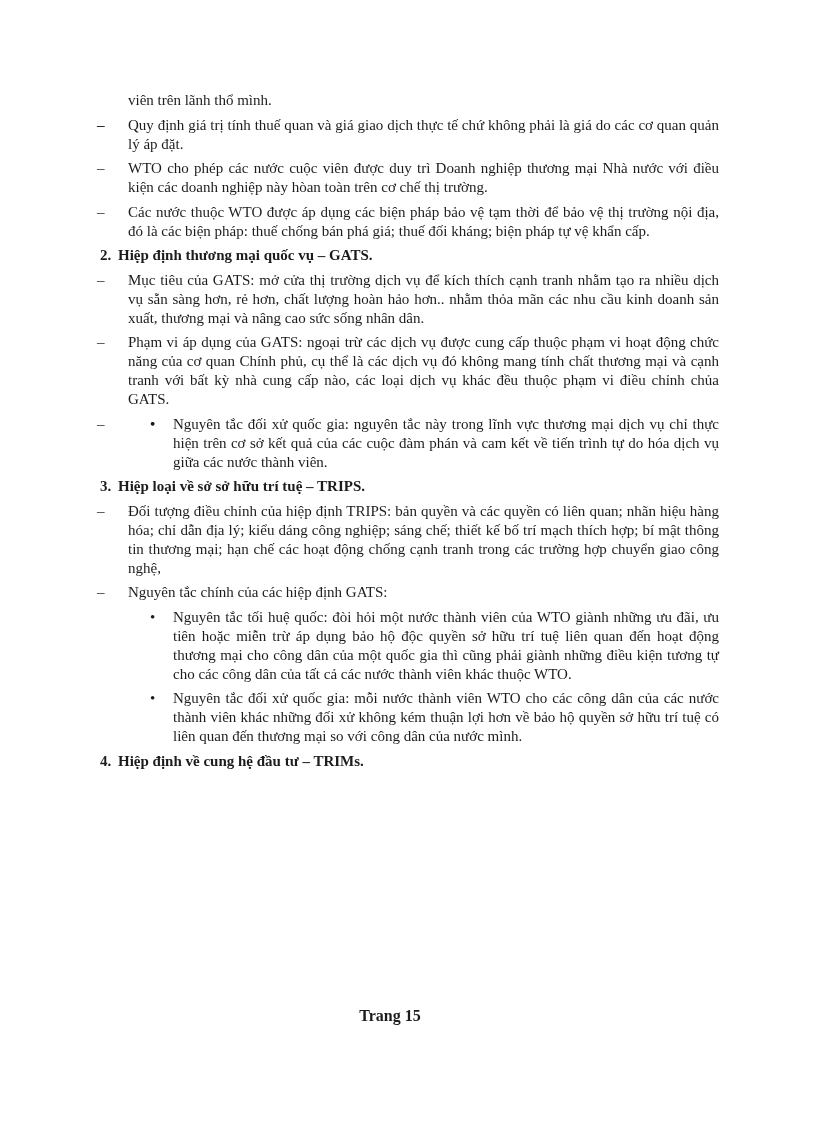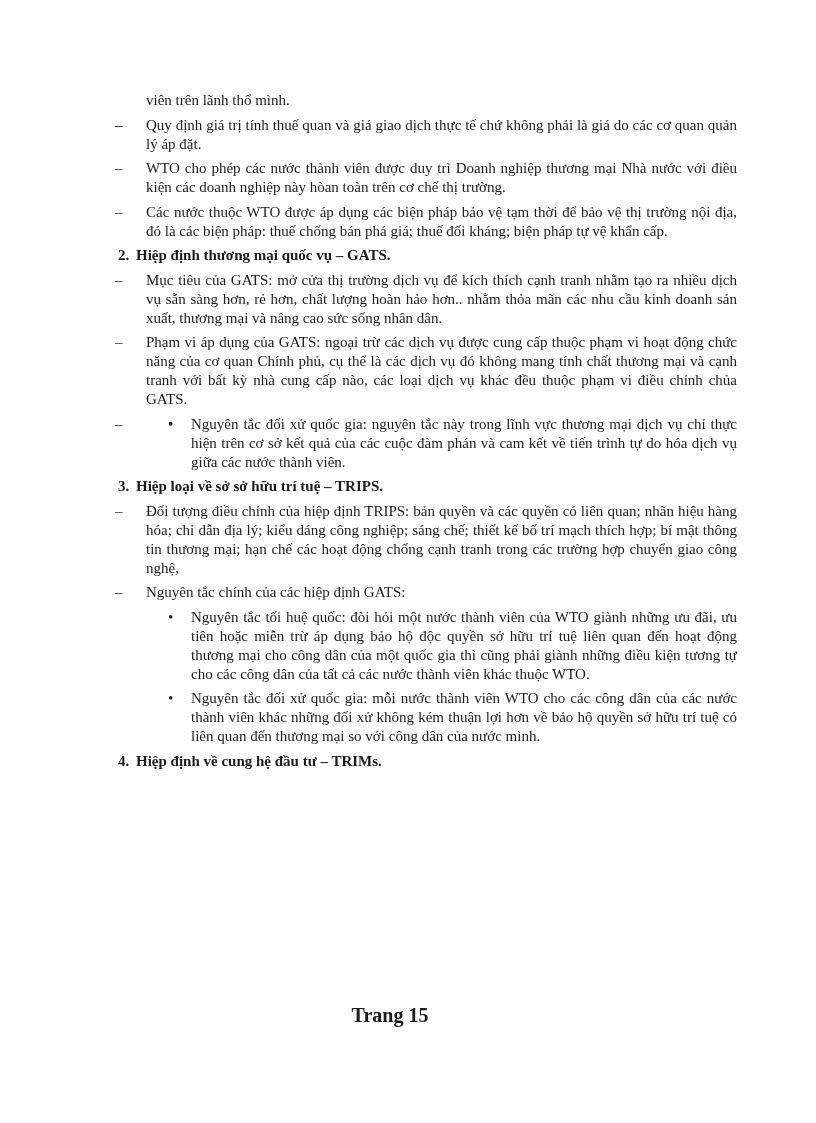--- a/index.html
+++ b/index.html
@@ -16,21 +16,20 @@
     font-size: 15px;
     line-height: 19px;
     color: #1c1c1c;
     overflow: hidden;
   }
   .content {
     position: absolute;
     top: 91px;
     left: 97px;
     width: 622px;
-    margin-left: 18px;
   }
   .block {
     position: relative;
     margin: 0 0 5.5px 0;
     text-align: justify;
   }
   .block .marker {
     position: absolute;
     left: 0;
     top: 0;
@@ -56,21 +55,21 @@
   .bullet .marker {
     left: 53px;
   }
   .footer {
     position: absolute;
     top: 1006px;
     left: 0;
     width: 780px;
     text-align: center;
     font-weight: 700;
-    font-size: 20px;
+    font-size: 16px;
     color: #1c1c1c;
   }
 </style>
 </head>
 <body>
 
 <div class="page">
   <div class="content">
 
     <div class="block plain">
@@ -81,21 +80,21 @@
       <span class="marker">–</span>
     </div>
 
     <div class="block dash">
       <span class="marker">–</span>
       <span class="text">Quy định giá trị tính thuế quan và giá giao dịch thực tế chứ không phải là giá do các cơ quan quản lý áp đặt.</span>
     </div>
 
     <div class="block dash">
       <span class="marker">–</span>
-      <span class="text">WTO cho phép các nước thành viên được duy trì Doanh nghiệp thương mại Nhà nước với điều kiện các doanh nghiệp này hòan toàn trên cơ chế thị trường.</span>
+      <span class="text">WTO cho phép các nước cuộc viên được duy trì Doanh nghiệp thương mại Nhà nước với điều kiện các doanh nghiệp này hòan toàn trên cơ chế thị trường.</span>
     </div>
 
     <div class="block dash">
       <span class="marker">–</span>
       <span class="text">Các nước thuộc WTO được áp dụng các biện pháp bảo vệ tạm thời để bảo vệ thị trường nội địa, đó là các biện pháp: thuế chống bán phá giá; thuế đối kháng; biện pháp tự vệ khẩn cấp.</span>
     </div>
 
     <div class="block heading">
       <span class="marker">2.</span>
       <span class="text">Hiệp định thương mại quốc vụ – GATS.</span>

